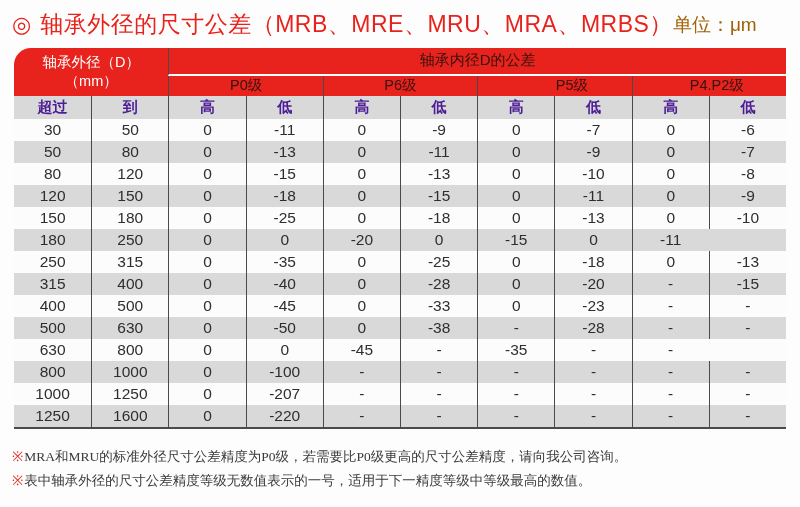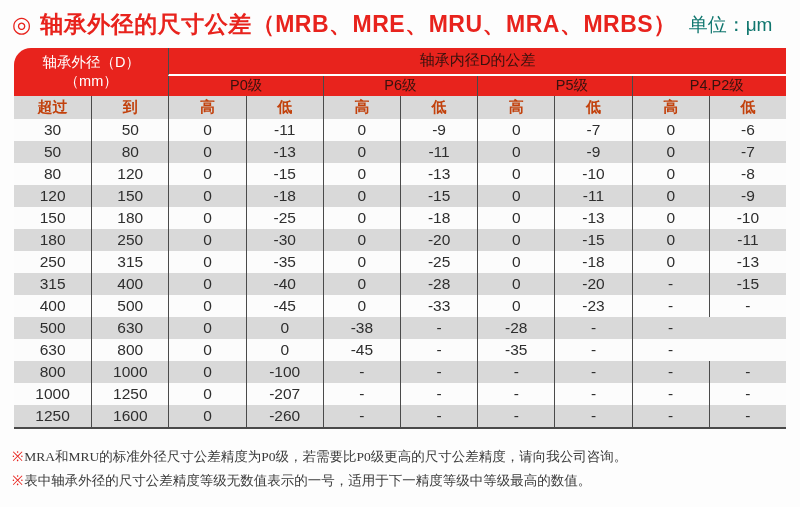--- a/index.html
+++ b/index.html
@@ -18,29 +18,28 @@
   .bullet {
     color: var(--accent-red);
     font-size: 22px;
     font-weight: bold;
     line-height: 1;
     margin-right: 9px;
   }
   .title-text {
     color: var(--accent-red);
     font-size: 23px;
-    font-weight: bold;
+    font-weight: normal;
     line-height: 1.2;
     letter-spacing: 0.5px;
     text-align: center;
   }
   .unit {
-    color: #0f766e;
+    color: #a16207;
     font-size: 19px;
-    margin-left: 12px;
     font-weight: 500;
   }
   .table-wrap { margin: 9px 14px 0 14px; width: 772px; }
   .red-header {
     display: grid;
     grid-template-columns: repeat(10, 1fr);
     grid-template-rows: 28px 20px;
     background: var(--accent-red);
     border-top-left-radius: 17px;
   }
@@ -76,21 +75,21 @@
     display: grid;
     grid-template-columns: repeat(10, 1fr);
   }
   .subheader {
     height: 23px;
     background: var(--row-alt-gray);
   }
   .subheader .cell {
     font-size: 15px;
     font-weight: 600;
-    color: #c2410c;
+    color: #4c1d95;
   }
   .tbody { border-bottom: 2px solid var(--border-dark); }
   .trow { height: 22px; background: #fcfcfc; }
   .trow.alt { background: var(--row-alt-gray); }
   .cell {
     display: flex;
     align-items: center;
     justify-content: center;
     font-size: 15.5px;
     color: #2e2e2e;
@@ -200,21 +199,20 @@
           <div class="cell">-18</div>
           <div class="cell">0</div>
           <div class="cell">-13</div>
           <div class="cell">0</div>
           <div class="cell">-10</div>
         </div>
         <div class="trow alt">
           <div class="cell">180</div>
           <div class="cell">250</div>
           <div class="cell">0</div>
-          <div class="cell">-30</div>
           <div class="cell">0</div>
           <div class="cell">-20</div>
           <div class="cell">0</div>
           <div class="cell">-15</div>
           <div class="cell">0</div>
           <div class="cell">-11</div>
         </div>
         <div class="trow">
           <div class="cell">250</div>
           <div class="cell">315</div>
@@ -248,20 +246,21 @@
           <div class="cell">-33</div>
           <div class="cell">0</div>
           <div class="cell">-23</div>
           <div class="cell">-</div>
           <div class="cell">-</div>
         </div>
         <div class="trow alt">
           <div class="cell">500</div>
           <div class="cell">630</div>
           <div class="cell">0</div>
+          <div class="cell">-50</div>
           <div class="cell">0</div>
           <div class="cell">-38</div>
           <div class="cell">-</div>
           <div class="cell">-28</div>
           <div class="cell">-</div>
           <div class="cell">-</div>
         </div>
         <div class="trow">
           <div class="cell">630</div>
           <div class="cell">800</div>
@@ -294,21 +293,21 @@
           <div class="cell">-</div>
           <div class="cell">-</div>
           <div class="cell">-</div>
           <div class="cell">-</div>
           <div class="cell">-</div>
         </div>
         <div class="trow alt">
           <div class="cell">1250</div>
           <div class="cell">1600</div>
           <div class="cell">0</div>
-          <div class="cell">-260</div>
+          <div class="cell">-220</div>
           <div class="cell">-</div>
           <div class="cell">-</div>
           <div class="cell">-</div>
           <div class="cell">-</div>
           <div class="cell">-</div>
           <div class="cell">-</div>
         </div>
       </div>
   </div>
 

